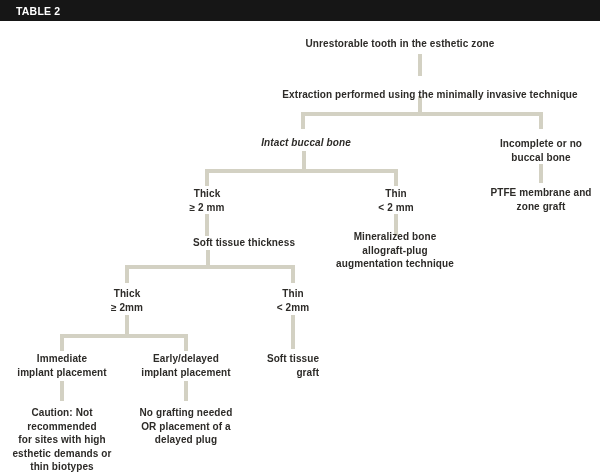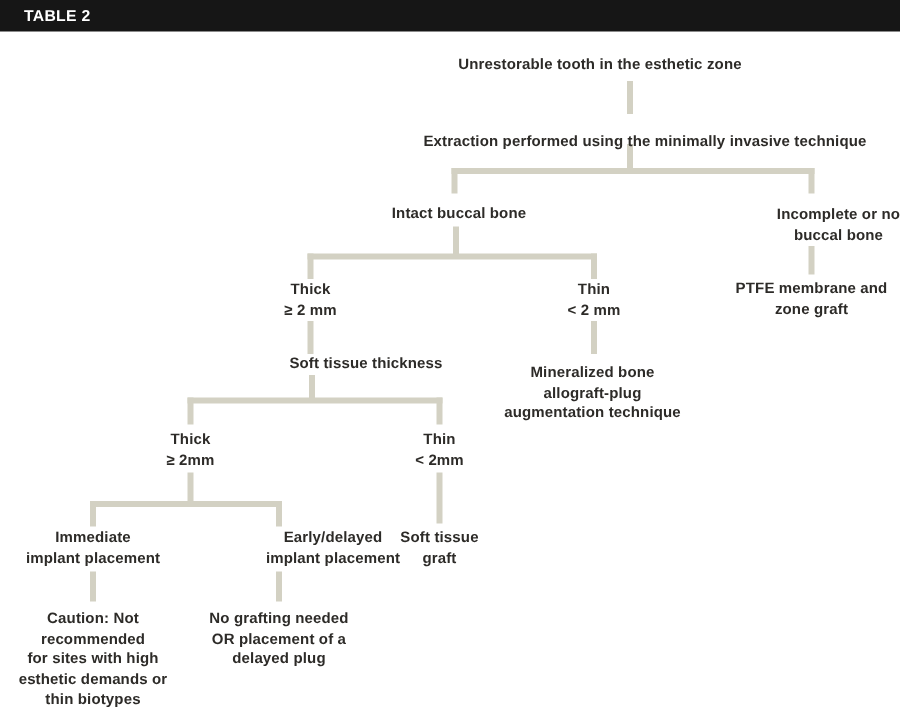--- a/index.html
+++ b/index.html
@@ -72,42 +72,42 @@
     <div class="conn" style="left:60px; top:334px; width:128px; height:4px;"></div>
     <div class="conn" style="left:60px; top:334px; width:4px; height:17px;"></div>
     <div class="conn" style="left:184px; top:334px; width:4px; height:17px;"></div>
     <div class="conn" style="left:291px; top:315px; width:4px; height:34px;"></div>
     <div class="conn" style="left:60px; top:381px; width:4px; height:20px;"></div>
     <div class="conn" style="left:184px; top:381px; width:4px; height:20px;"></div>
     <div class="conn" style="left:539px; top:164px; width:4px; height:19px;"></div>
 
     <div class="node" style="left:400px; top:37px;">Unrestorable tooth in the esthetic zone</div>
     <div class="node" style="left:420px; top:88px;margin-left:10px;">Extraction performed using the minimally invasive technique</div>
-    <div class="node" style="left:306px; top:136px;">Intact buccal bone</div>
-    <div class="node" style="left:541px; top:137px;margin-left:18px;">Incomplete or no
+    <div class="node" style="left:306px; top:136px;font-style:italic;">Intact buccal bone</div>
+    <div class="node" style="left:541px; top:137px;">Incomplete or no
 buccal bone</div>
     <div class="node" style="left:541px; top:186px;">PTFE membrane and
 zone graft</div>
     <div class="node" style="left:207px; top:187px;">Thick
 ≥ 2 mm</div>
     <div class="node" style="left:396px; top:187px;">Thin
 &lt; 2 mm</div>
     <div class="node" style="left:208px; top:236px;margin-left:36px;">Soft tissue thickness</div>
-    <div class="node" style="left:395px; top:242px;text-align:center;">Mineralized bone
+    <div class="node" style="left:395px; top:230px;text-align:center;">Mineralized bone
 allograft-plug
 augmentation technique</div>
     <div class="node" style="left:127px; top:287px;">Thick
 ≥ 2mm</div>
     <div class="node" style="left:293px; top:287px;">Thin
 &lt; 2mm</div>
     <div class="node" style="left:62px; top:352px;">Immediate
 implant placement</div>
-    <div class="node" style="left:186px; top:352px;margin-left:36px;">Early/delayed
+    <div class="node" style="left:186px; top:352px;">Early/delayed
 implant placement</div>
-    <div class="node" style="left:293px; top:352px;">Soft tissue
+    <div class="node" style="left:293px; top:352px;text-align:right;">Soft tissue
 graft</div>
     <div class="node" style="left:62px; top:406px;">Caution: Not
 recommended
 for sites with high
 esthetic demands or
 thin biotypes</div>
     <div class="node" style="left:186px; top:406px;">No grafting needed
 OR placement of a
 delayed plug</div>
 

